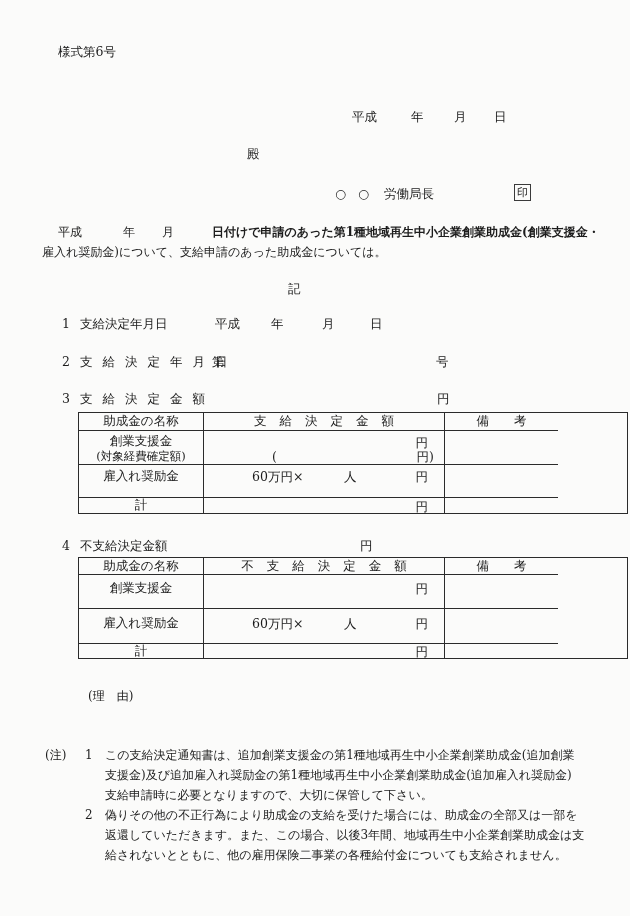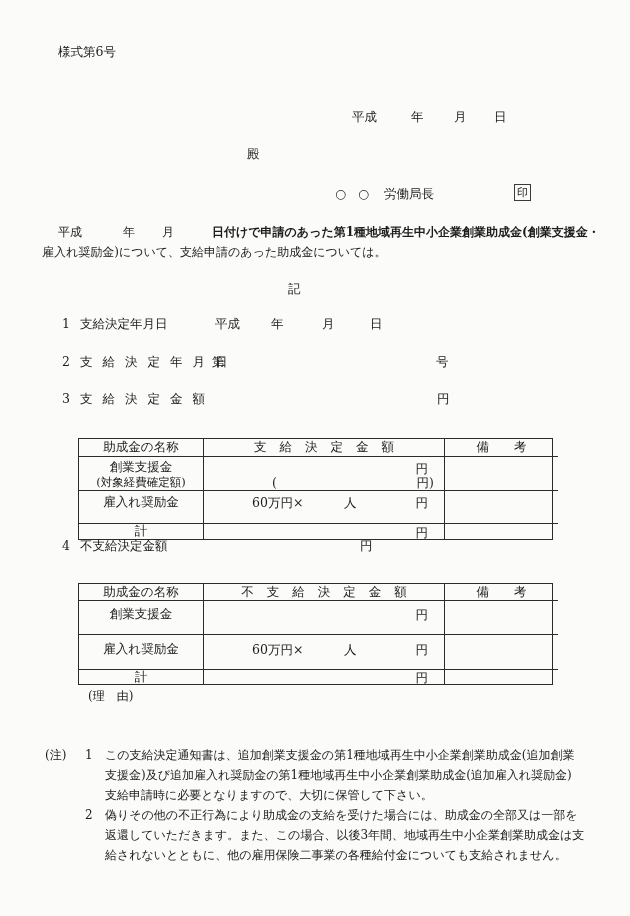--- a/index.html
+++ b/index.html
@@ -13,26 +13,25 @@
     font-size:12.5px;
     overflow:hidden;
   }
   .abs { position:absolute; white-space:nowrap; line-height:14px; }
   .f12 { font-size:12px; }
   .f115 { font-size:11.5px; }
   .ls10 { letter-spacing:10px; }
   .ls13 { letter-spacing:13px; padding-left:13px; }
   
   .tbl {
-    position:absolute; left:78px; width:475px;
+    position:absolute; left:78px; width:550px;
     display:grid;
     grid-template-columns:124px 241px 114px;
     border:1px solid #2b2b2b;
     box-sizing:border-box;
-    margin-top:26px;
   }
   .tbl > div { box-sizing:border-box; position:relative; overflow:hidden; }
   .bt { border-top:1px solid #2b2b2b; }
   .bl { border-left:1px solid #2b2b2b; }
   .cc { display:flex; align-items:center; justify-content:center; }
   .hdr { display:flex; align-items:center; justify-content:center; }
   .namecell { text-align:center; }
   .inner { position:absolute; white-space:nowrap; line-height:13px; }
   .sealbox {
     position:absolute; width:17px; height:17px;

